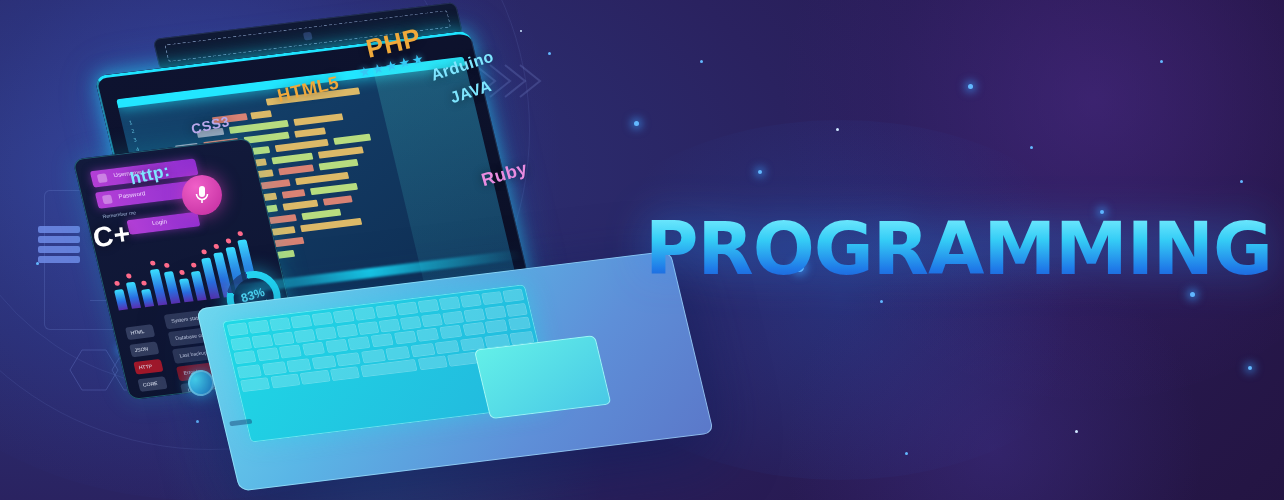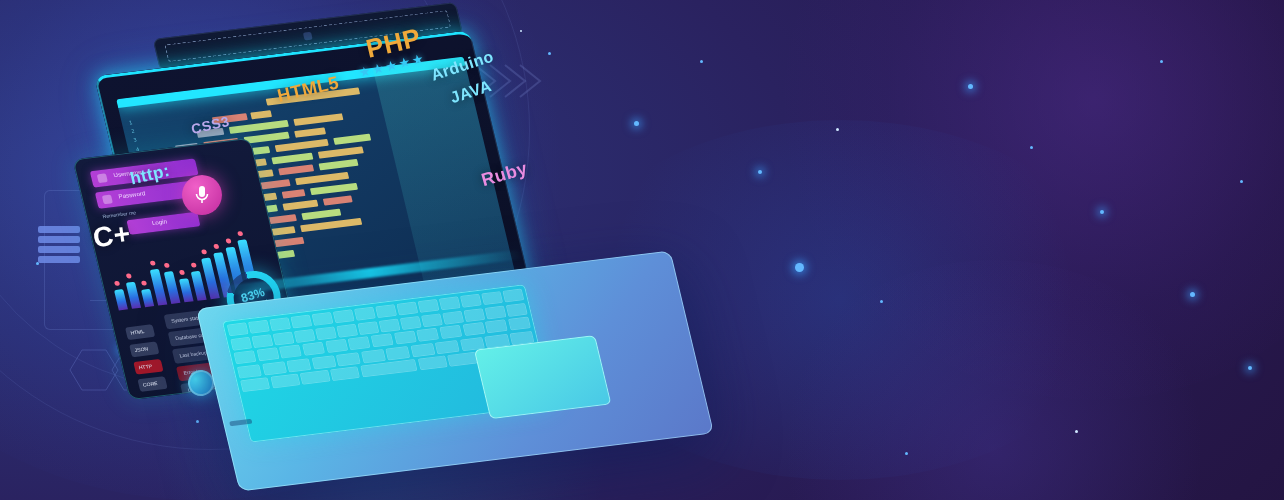--- a/index.html
+++ b/index.html
@@ -515,13 +515,14 @@
       <div class="lbl lbl-gold" style="left: 277px; top: 79px; font-size: 18px; transform: rotate(-13deg);">HTML5</div>
       <div class="lbl lbl-lilac" style="left: 191px; top: 117px; font-size: 14px; transform: rotate(-13deg);">CSS3</div>
       <div class="lbl lbl-cyan" style="left: 130px; top: 165px; font-size: 17px; transform: rotate(-13deg);">http:</div>
       <div class="lbl lbl-white" style="left: 93px; top: 220px; font-size: 28px; transform: rotate(-8deg);">C+</div>
       <div class="lbl lbl-cyan" style="left: 430px; top: 57px; font-size: 16px; transform: rotate(-18deg);">Arduino</div>
       <div class="lbl lbl-cyan" style="left: 450px; top: 83px; font-size: 16px; transform: rotate(-18deg);">JAVA</div>
       <div class="lbl lbl-pink" style="left: 481px; top: 164px; font-size: 18px; transform: rotate(-16deg);">Ruby</div>
     </div>
   <div class="stars5" style="left:358px;top:58px;">★★★★★</div>
 
+  <h1 id="headline">PROGRAMMING</h1>
 </div>
 
 </body></html>

